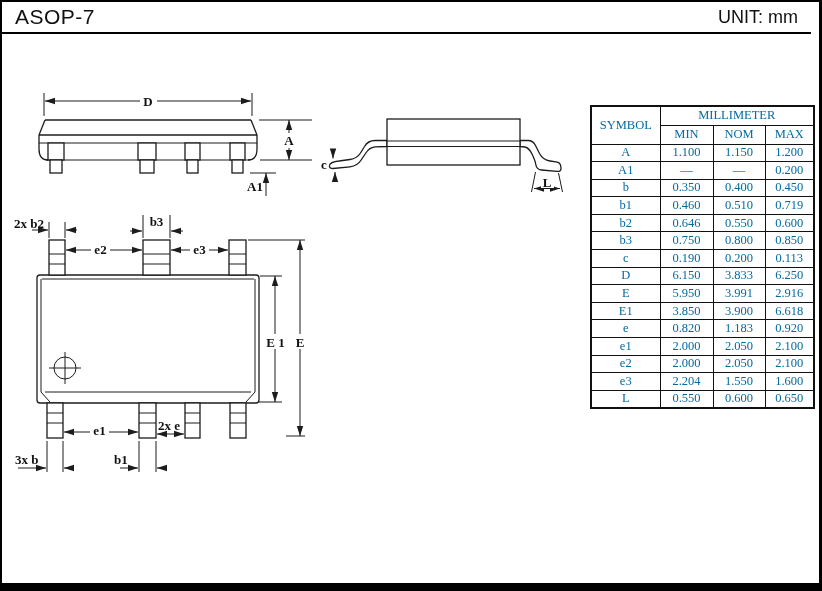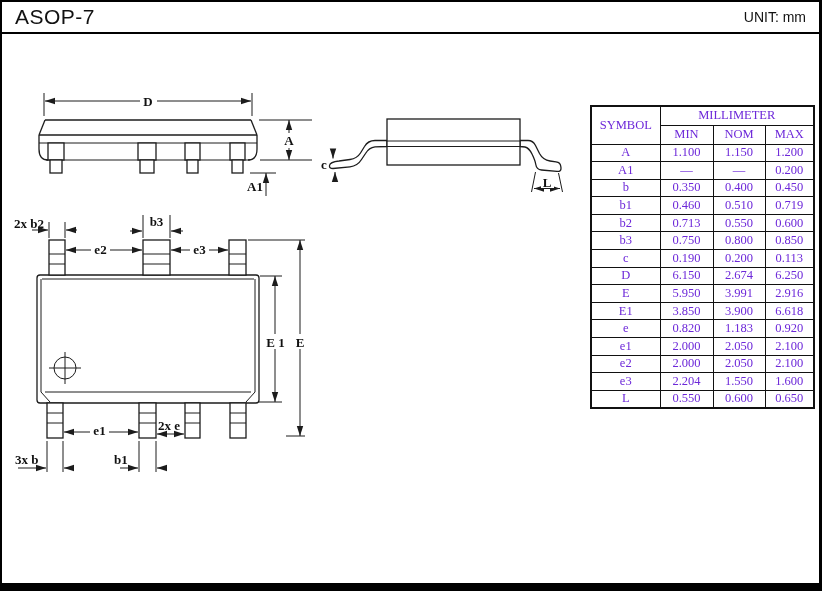--- a/index.html
+++ b/index.html
@@ -9,42 +9,42 @@
     box-sizing:border-box;
     background:#fff;
     border:2px solid #000;
     border-right-width:3px;
     border-bottom-width:8px;
     overflow:hidden;
     font-family:"Liberation Sans",sans-serif;
     color:#111;
   }
   .header-bar{
-    position:absolute;left:0;top:0;right:0;height:32px;
+    position:absolute;left:0;top:0;right:8px;height:32px;
     border-bottom:2px solid #000;
     display:flex;align-items:center;justify-content:space-between;
     padding:0 13px;box-sizing:border-box;
   }
   .title{font-size:21px;letter-spacing:0.5px;}
-  .unit{font-size:14px;}
+  .unit{font-size:18px;}
   svg{position:absolute;overflow:visible;}
   svg .ln{stroke:#1c1c1c;stroke-width:1;fill:none;}
   svg .thk{stroke:#1c1c1c;stroke-width:1.3;fill:none;}
   svg .wh{fill:#fff;stroke:#1c1c1c;stroke-width:1.3;}
   svg .bg{fill:#fff;stroke:none;}
   svg .arr{fill:#1c1c1c;stroke:none;}
   svg text{
     font-family:"Liberation Serif","DejaVu Serif",serif;
     font-weight:bold;font-size:13px;fill:#111;
   }
   .dim-table{
     position:absolute;left:588px;top:103px;
     border-collapse:collapse;
     font-family:"Liberation Serif","DejaVu Serif",serif;
-    font-size:12.5px;color:#6d28d9;
+    font-size:12.5px;color:#0369a1;
     table-layout:fixed;
   }
   .dim-table,.dim-table th,.dim-table td{border:1px solid #111;}
   .dim-table{border-width:2px;}
   .dim-table th{font-weight:normal;}
   .dim-table th,.dim-table td{text-align:center;padding:0;}
   .dim-table thead tr{height:19px;}
   .dim-table tbody tr{height:17.6px;}
 </style>
 </head>
@@ -272,40 +272,40 @@
           <td>0.450</td>
         </tr>
       <tr>
           <td>b1</td>
           <td>0.460</td>
           <td>0.510</td>
           <td>0.719</td>
         </tr>
       <tr>
           <td>b2</td>
-          <td>0.713</td>
+          <td>0.646</td>
           <td>0.550</td>
           <td>0.600</td>
         </tr>
       <tr>
           <td>b3</td>
           <td>0.750</td>
           <td>0.800</td>
           <td>0.850</td>
         </tr>
       <tr>
           <td>c</td>
           <td>0.190</td>
           <td>0.200</td>
           <td>0.113</td>
         </tr>
       <tr>
           <td>D</td>
           <td>6.150</td>
-          <td>2.674</td>
+          <td>3.833</td>
           <td>6.250</td>
         </tr>
       <tr>
           <td>E</td>
           <td>5.950</td>
           <td>3.991</td>
           <td>2.916</td>
         </tr>
       <tr>
           <td>E1</td>

